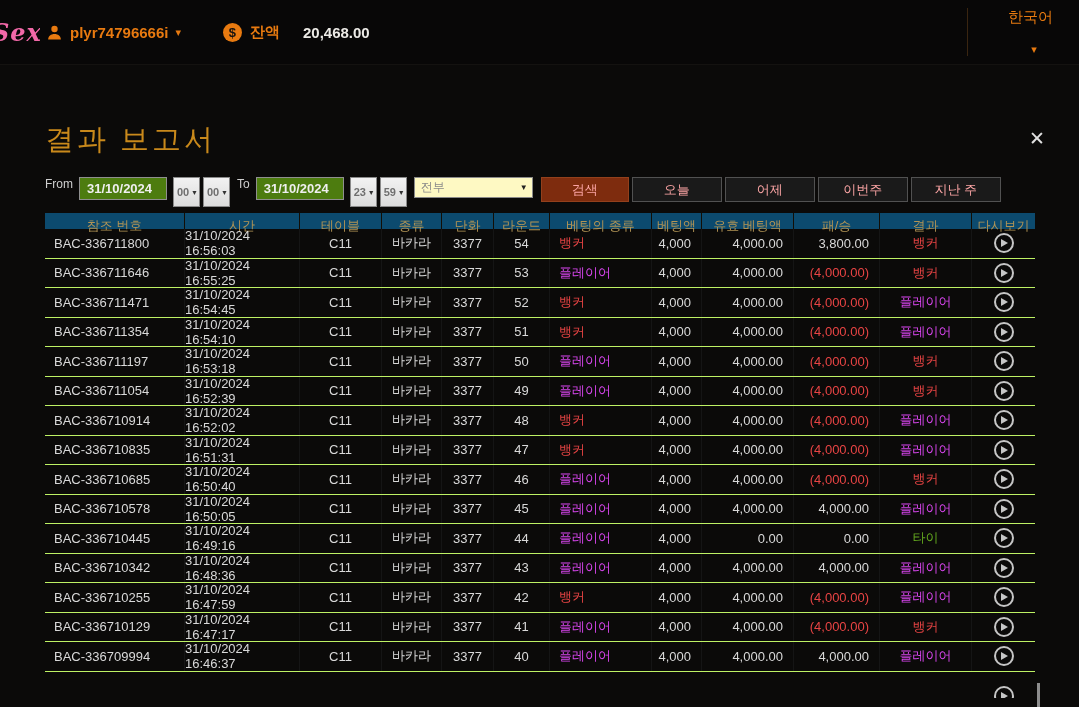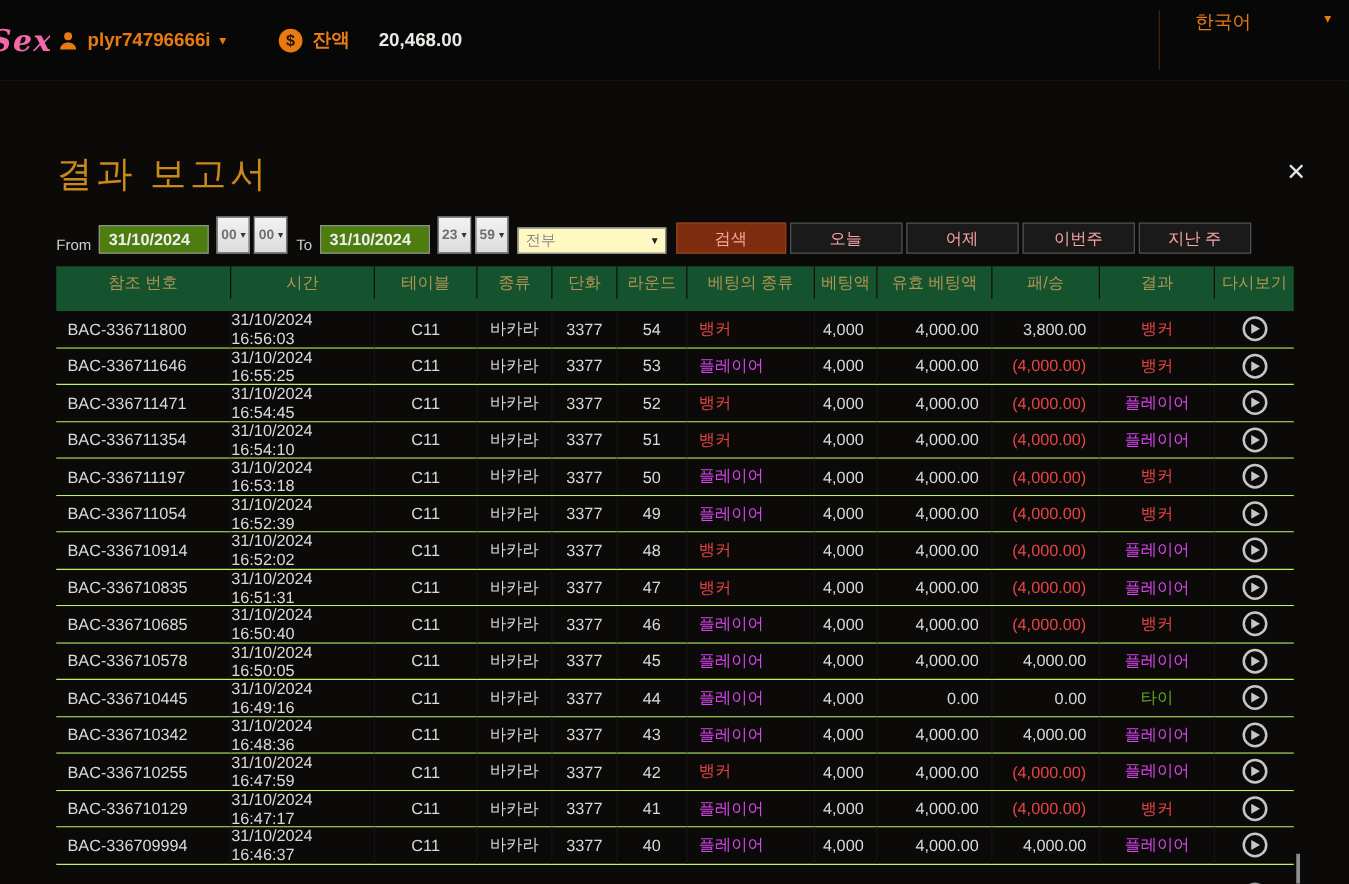--- a/index.html
+++ b/index.html
@@ -27,40 +27,40 @@
   .caret { color:#e87a10; font-size:11px; margin-left:7px; }
   .balance-block { display:flex; align-items:center; margin-left:42px; }
   .dollar-icon {
     width:19px; height:19px; border-radius:50%; background:#e87a10;
     color:#141210; font-size:13px; font-weight:bold; text-align:center;
     line-height:19px; margin-right:8px;
   }
   .balance-label { color:#e87a10; font-size:15px; font-weight:bold; margin-right:23px; }
   .balance-value { color:#eceae6; font-size:15px; font-weight:bold; }
   .lang-block {
-    position:absolute; right:0; top:8px; height:48px; width:152px;
-    border-left:1px solid #3a2510; display:flex; 
-    justify-content:space-between; padding:0 14px 0 28px; cursor:pointer;
+    position:absolute; right:0; top:8px; height:48px; width:112px;
+    border-left:1px solid #3a2510; display:flex; align-items:center;
+    justify-content:space-between; padding:0 14px 0 28px; cursor:pointer;flex-direction:column;
   }
   .lang-label { color:#e87a10; font-size:15px; }
 
   
   .page-title {
     position:absolute; left:45px; top:120px;
     color:#c9891b; font-size:29px; letter-spacing:3px; font-weight:normal;
   }
   .close-btn {
     position:absolute; left:1026px; top:128px; width:22px; height:22px;
     color:#e2e2e2; font-size:19px; line-height:22px; text-align:center; cursor:pointer;
   }
 
   
   .filters {
     position:absolute; left:45px; top:177px; width:990px; height:26px;
-    display:flex; align-items:flex-end;
+    display:flex; align-items:flex-start;
   }
   .flabel { color:#cfcfcf; font-size:12px; margin-right:6px; }
   .date-input {
     width:88px; height:23px; background:#4d7c0f; border:1px solid #8f8f8f;
     color:#efefef; font-size:13px; font-weight:bold; padding-left:7px;
     line-height:21px; margin-right:6px;
   }
   .mini-select {
     width:27px; height:30px; background:linear-gradient(#f2f2f2,#dcdcdc);
     border:1px solid #8a8a8a; color:#6f6f6f; font-size:11px; font-weight:bold;
@@ -85,21 +85,21 @@
     width:90px; background:#1a1a1a; border:1px solid #515151; margin-left:3px;
   }
   .quick-btn:first-of-type { margin-left:6px; }
 
   
   .table-wrap { position:absolute; left:45px; top:213px; width:990px; }
   .grid-row {
     display:grid;
     grid-template-columns:140px 115px 82px 60px 52px 56px 102px 50px 92px 86px 92px 63px;
   }
-  .thead { background:#14532d; height:36px; }
+  .thead { background:#0c4a6e; height:16px; }
   .th {
     color:#b29455; font-size:13px; display:flex; align-items:center;
     justify-content:center; border-right:1px solid #130e05; height:26px;
   }
   .th:last-child { border-right:none; }
   .tr { height:29.5px; border-bottom:1px solid #bef264; background:#0b0a09; }
   .td {
     font-size:13px; color:#d9d9d9; display:flex; align-items:center;
     justify-content:center; border-right:1px solid #151515; overflow:hidden;
   }

